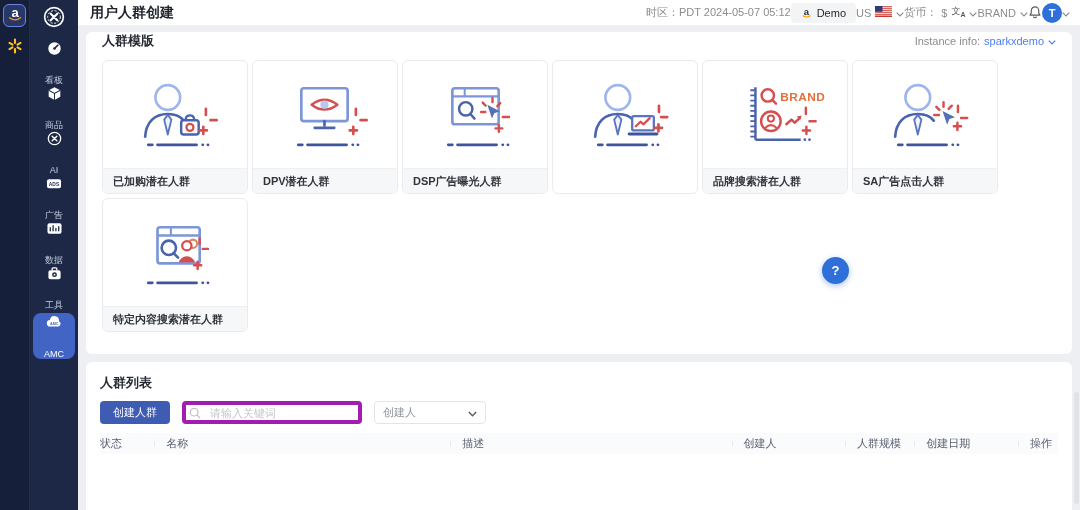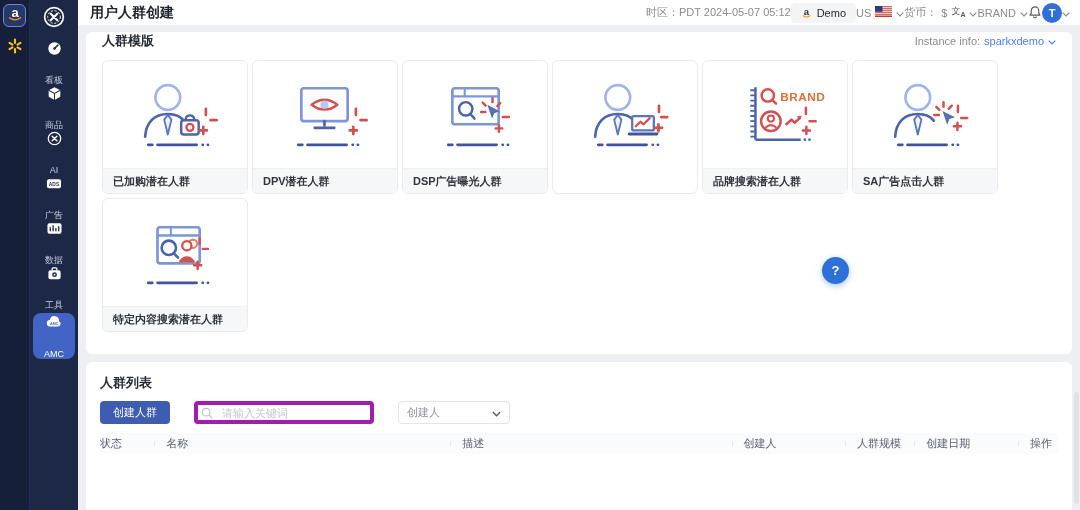--- a/index.html
+++ b/index.html
@@ -55,21 +55,21 @@
   .card-art { height:107px; display:flex; align-items:center; justify-content:center; }
   .card-label { height:26px; background:#f6f7f9; border-top:1px solid #eef0f2; display:flex;
                 align-items:center; padding:0 10px; font-size:11px; font-weight:bold; color:#30343b; }
 
   .help-fab { position:absolute; left:744px; top:231px; width:27px; height:27px; border-radius:50%;
               background:#2e6fd9; color:#fff; font-size:13px; font-weight:bold; display:flex;
               align-items:center; justify-content:center; box-shadow:0 2px 6px rgba(46,111,217,.4);
               cursor:pointer; }
 
   .panel-list { height:200px; padding:12px 14px; }
-  .controls { display:flex; align-items:center; gap:24px; margin-top:9px; }
+  .controls { display:flex; align-items:center; gap:12px; margin-top:9px; }
   .btn-primary { height:23px; padding:0 13px; background:#3e5db2; color:#fff; font-size:11px;
                  border:none; border-radius:4px; cursor:pointer; font-family:inherit; }
   .search-box { position:relative; width:180px; height:23px; }
   .search-box svg { position:absolute; left:7px; top:6px; }
   .search-box input { width:100%; height:100%; border:4px solid #a21caf; border-radius:4px;
                       font-size:11px; padding:0 6px 0 24px; color:#333; outline:none;
                       font-family:inherit; }
   .search-box input::placeholder { color:#c2c6cd; }
   .select { width:112px; height:23px; border:1px solid #e2e4e8; border-radius:4px; display:flex;
             align-items:center; justify-content:space-between; padding:0 8px; font-size:11px;

